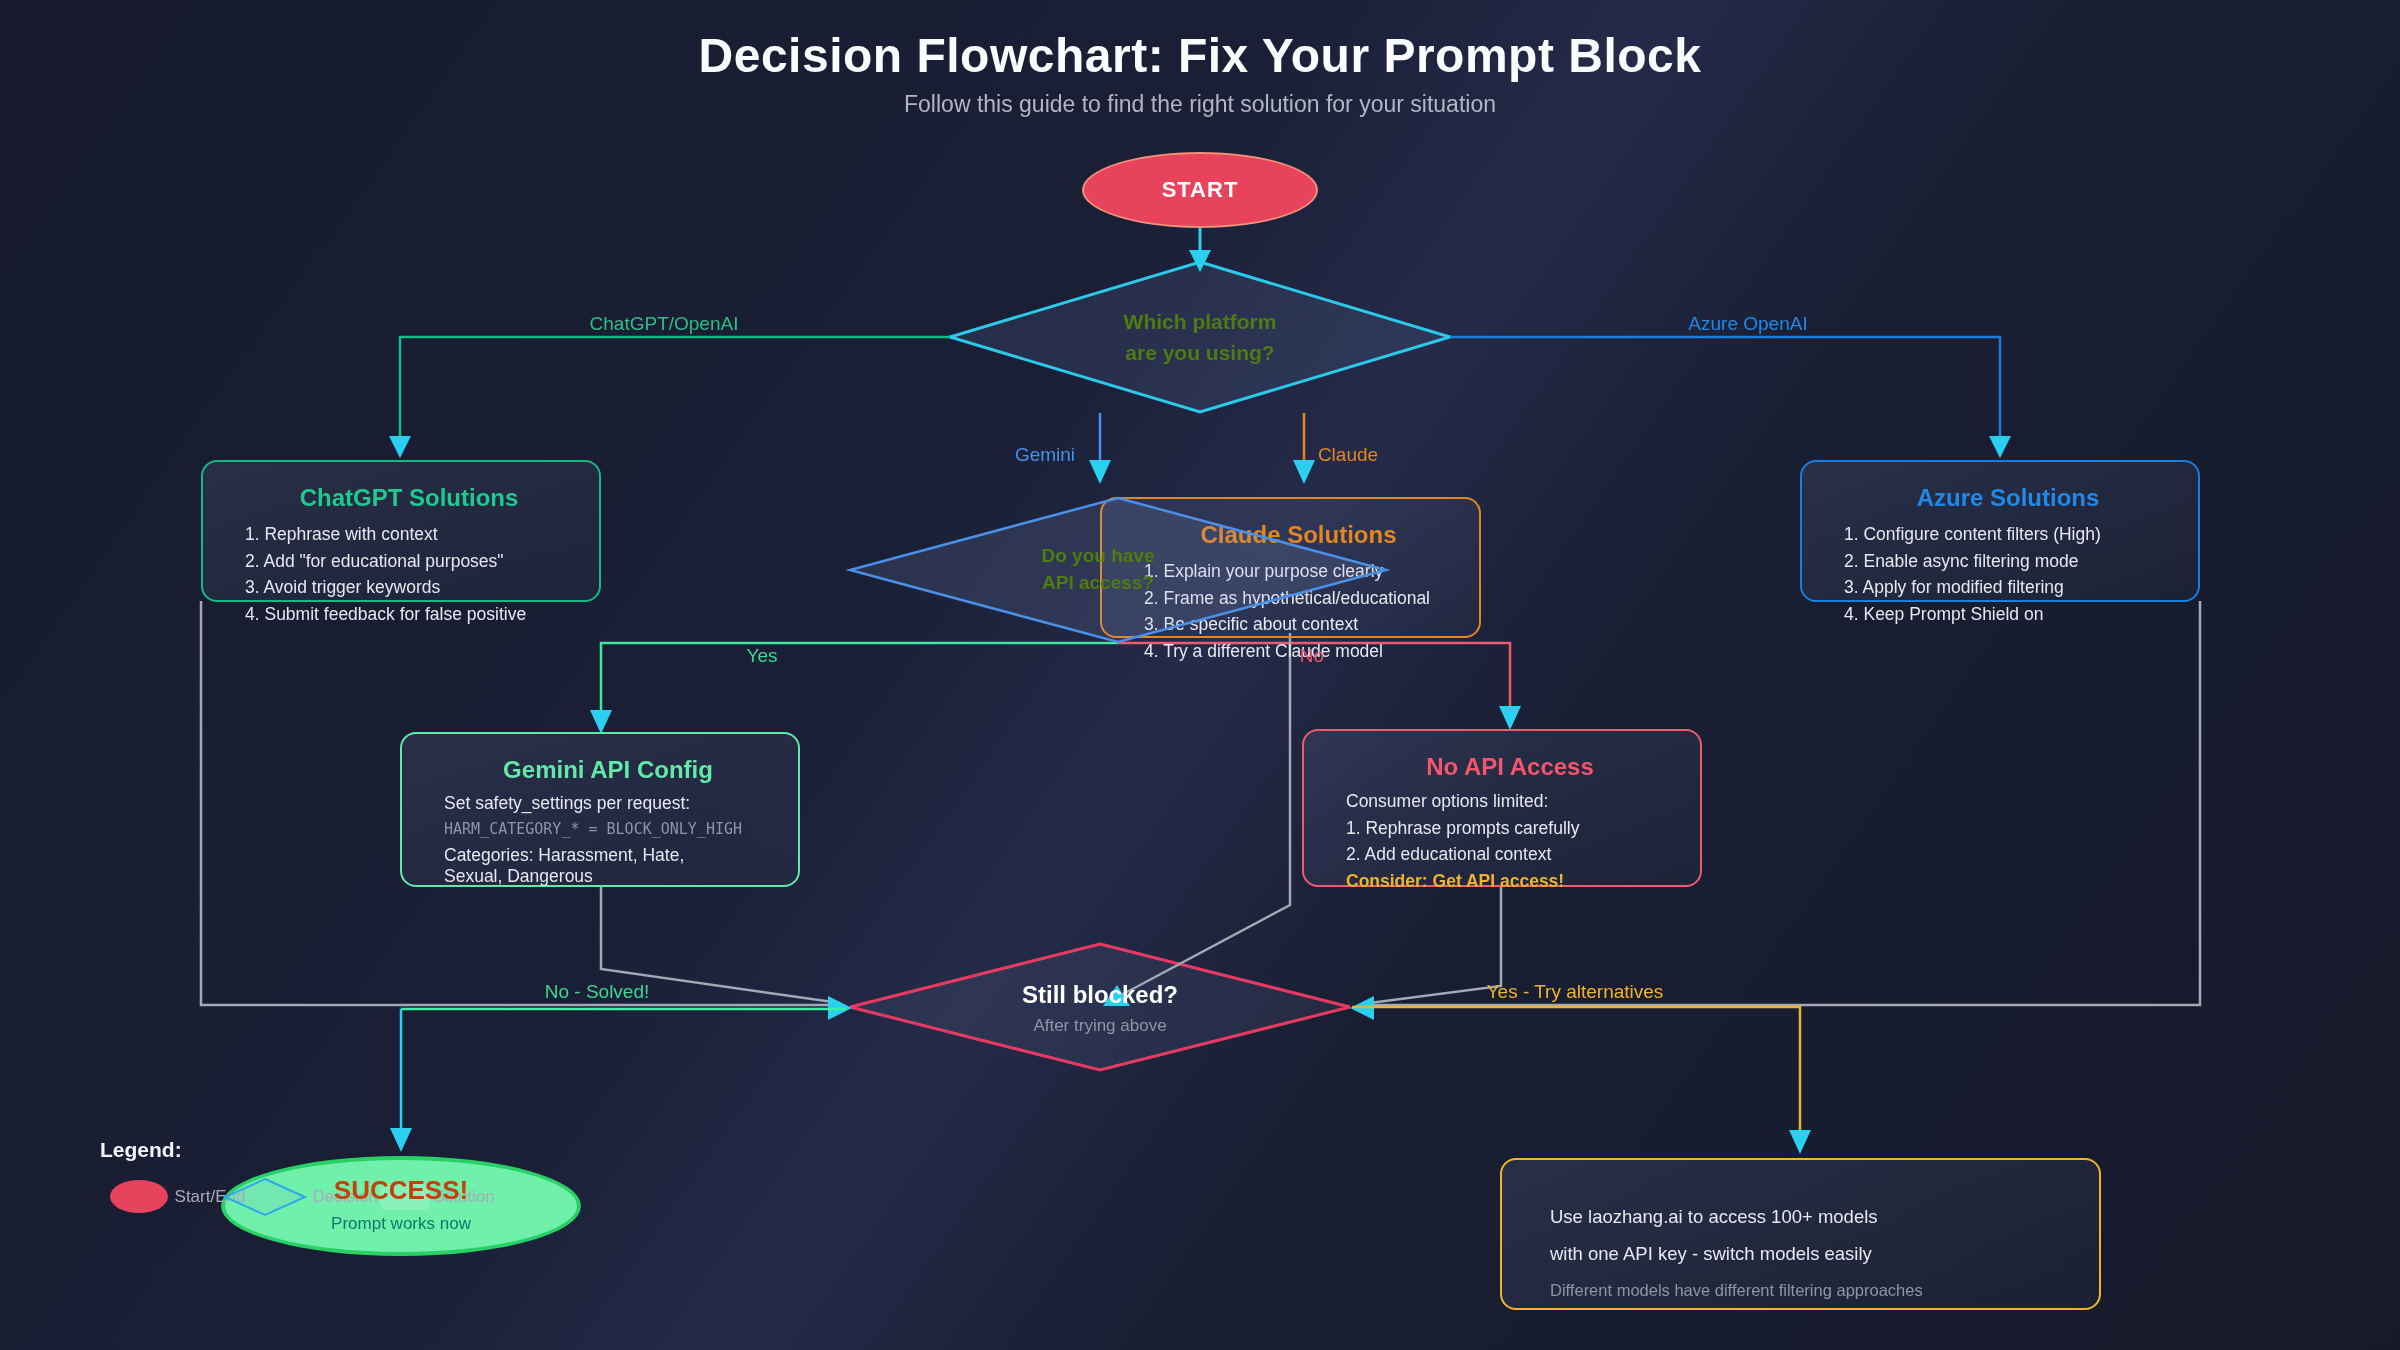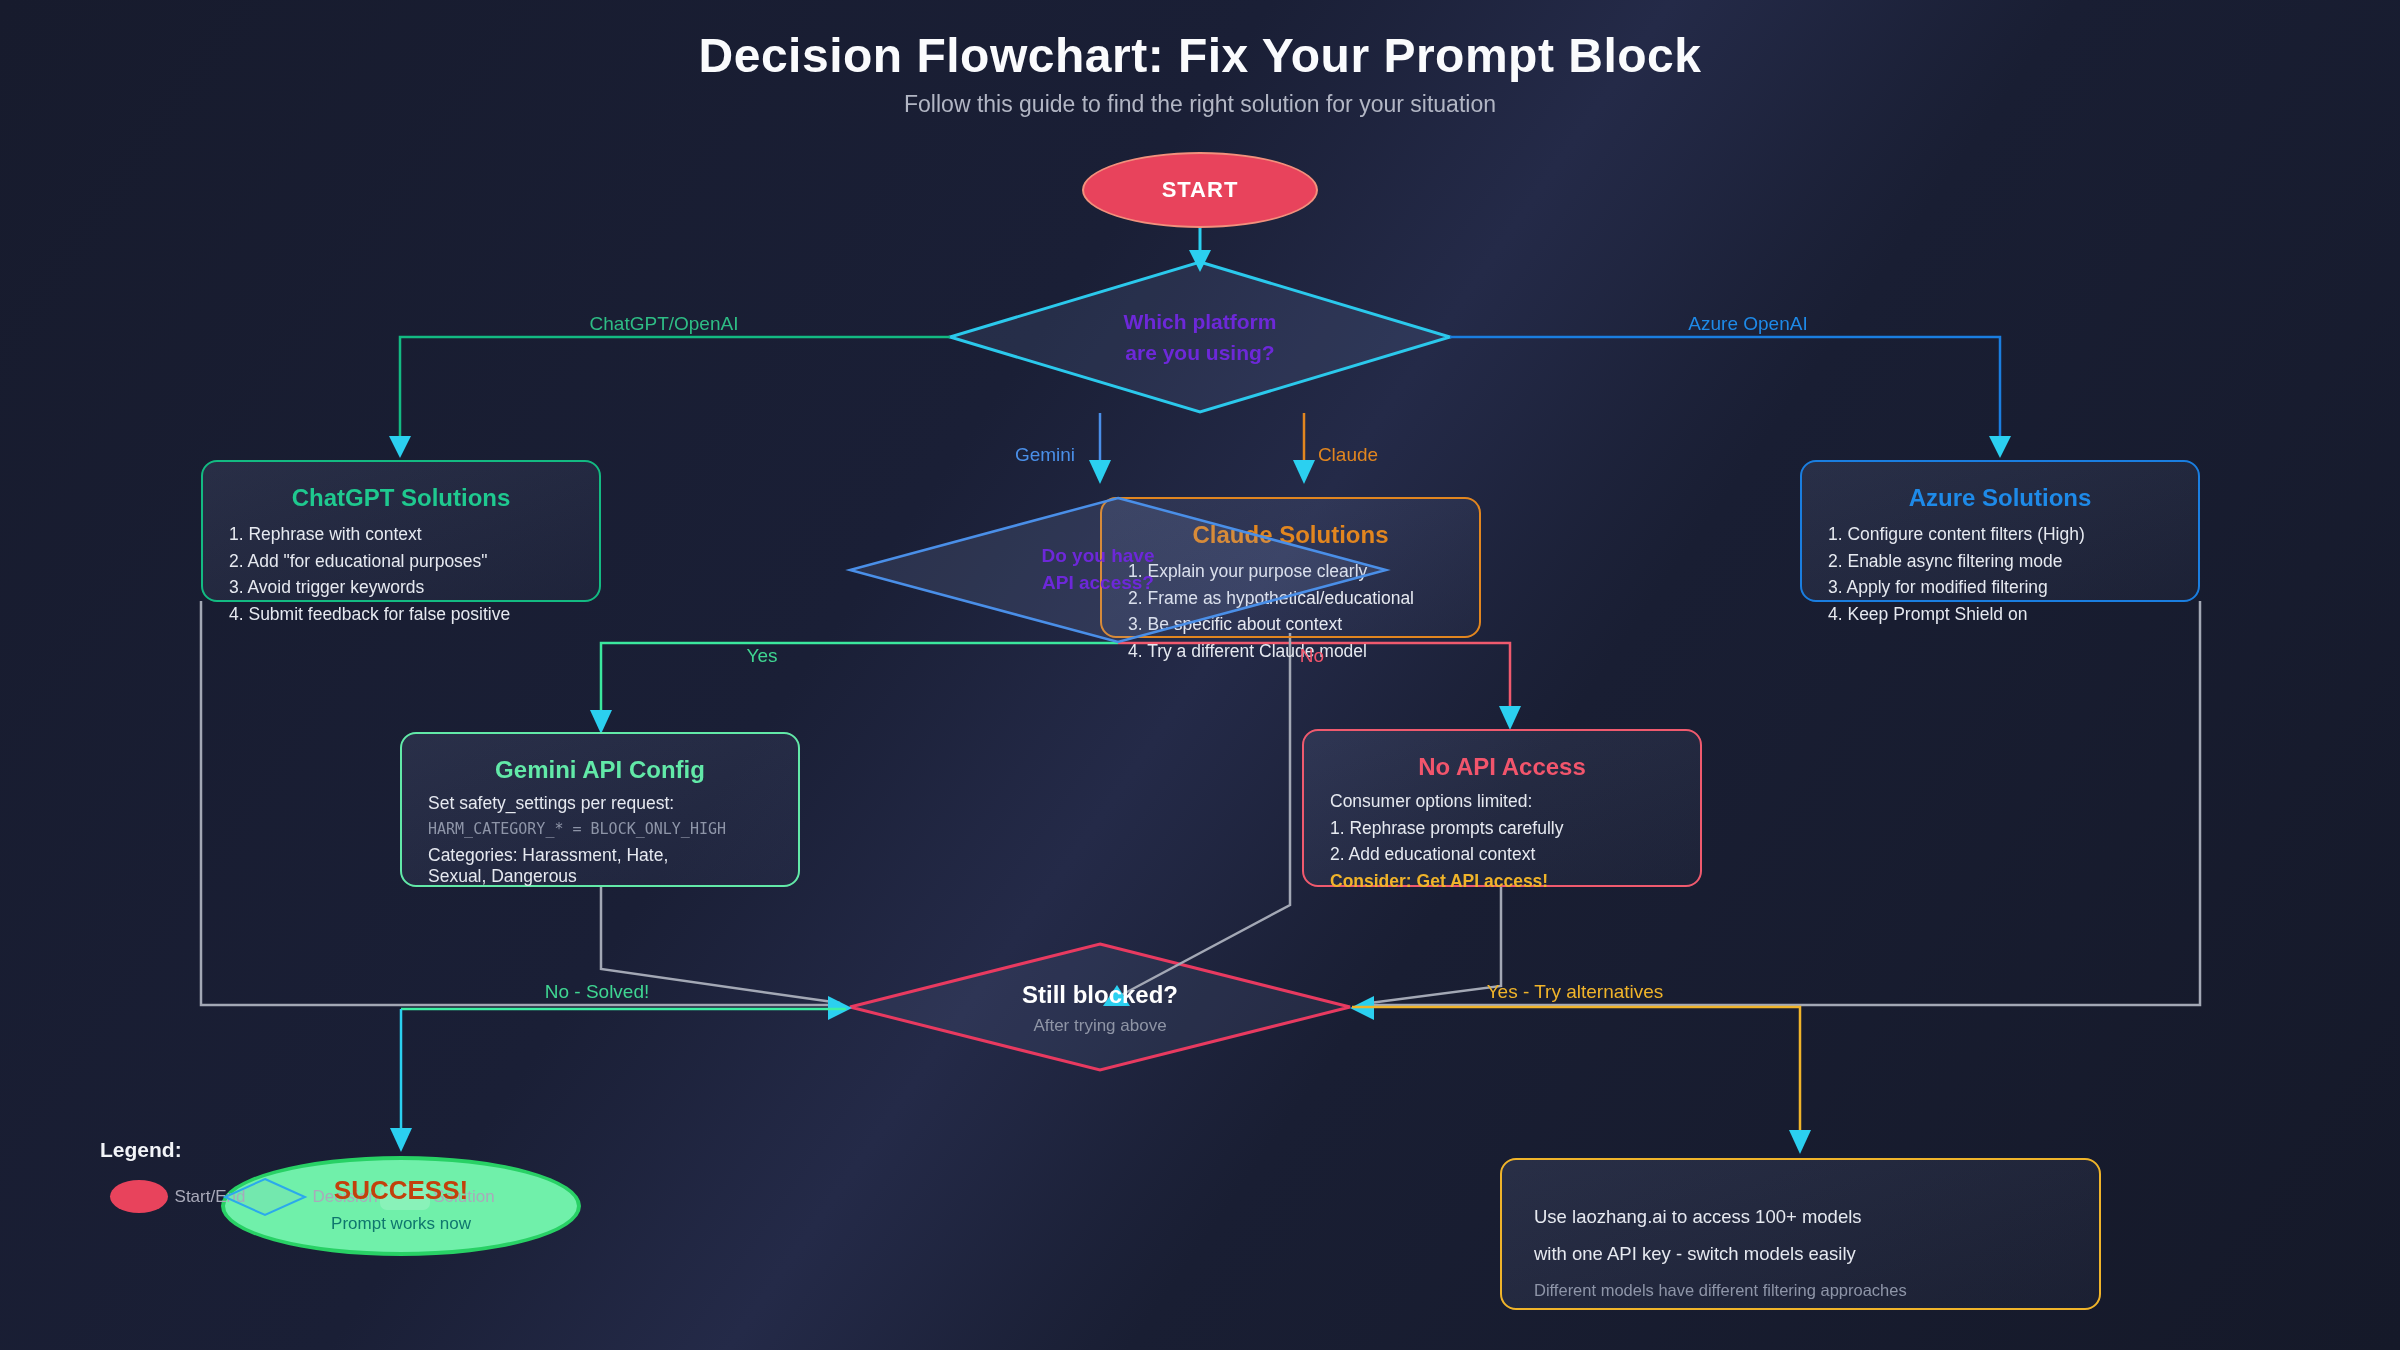--- a/index.html
+++ b/index.html
@@ -9,27 +9,27 @@
     font-family:"Liberation Sans",sans-serif;
     position:relative;color:#eef0f6;
   }
   .abs{position:absolute;}
   .ctr{transform:translate(-50%,-50%);white-space:nowrap;}
   svg{position:absolute;left:0;top:0;}
   
   .title{font-size:48px;font-weight:bold;color:#fafbfd;letter-spacing:.5px;}
   .subtitle{font-size:23px;color:#b2b6c4;}
   .edge-label{font-size:19px;}
-  .diamond-text{font-size:21px;font-weight:bold;color:#6d28d9;text-align:center;line-height:31px;}
+  .diamond-text{font-size:21px;font-weight:bold;color:#4d7c0f;text-align:center;line-height:31px;}
   .diamond-sub{font-size:17px;color:#8f95a6;font-weight:normal;}
   
   .box{
     border-radius:16px;border:2.5px solid #888;
     background:linear-gradient(160deg,rgba(150,165,215,0.13),rgba(150,165,215,0.04));
-    box-sizing:border-box;padding:14px 0 0 0;
+    box-sizing:border-box;padding:14px 0 0 16px;
   }
   .box h3{margin:8px 0 12px 0;text-align:center;font-size:24px;font-weight:bold;}
   .box .items{padding:0 16px 0 26px;font-size:17.5px;color:#e6e9f0;line-height:20px;}
   .box .items div{margin-bottom:6.5px;}
   .ellipse{border-radius:50%;display:flex;align-items:center;justify-content:center;flex-direction:column;box-sizing:border-box;}
   .mono{font-family:"DejaVu Sans Mono","Liberation Mono",monospace;}
 </style>
 </head>
 <body>
 

